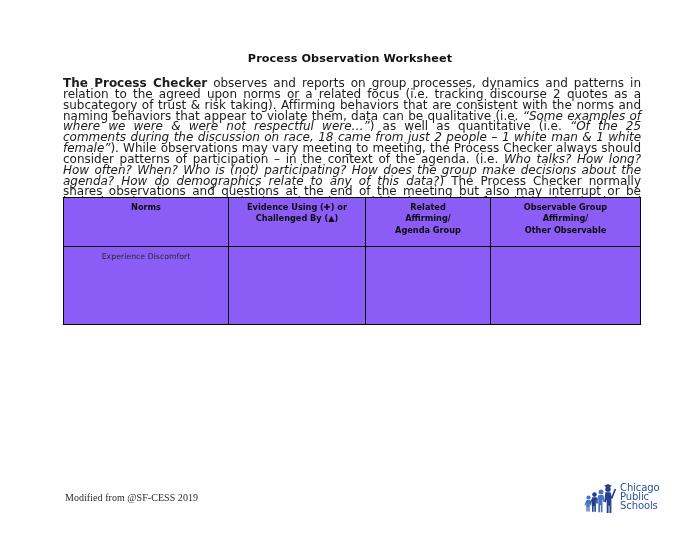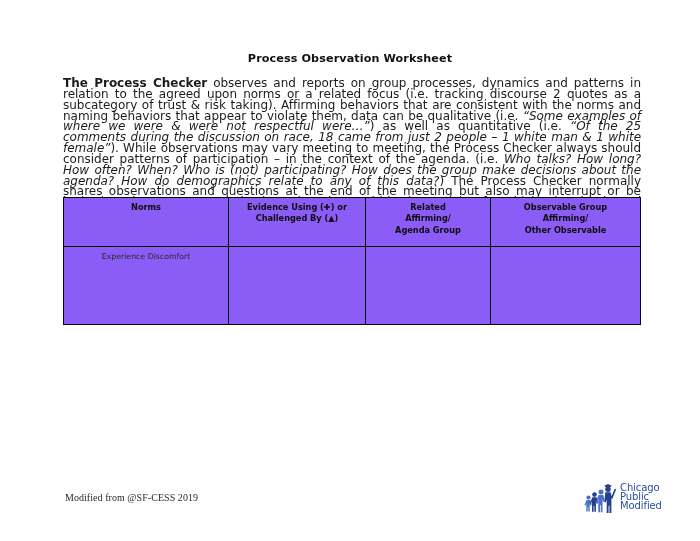--- a/index.html
+++ b/index.html
@@ -185,17 +185,17 @@
       <path d="M14.6 13.9 h4.8 l1.4 6.6 l-1.5 0.55 l-0.8 -3.3 v13.6 h-1.7 v-7 h-0.8 v7 h-1.7 v-13.6 l-0.8 3.3 l-1.5 -0.55 z" fill="#4a6fc4"></path>
 
       <circle cx="24" cy="8.2" r="2.7" fill="#23408f"></circle>
       <path d="M19.7 5.0 h8.6 l-4.3 -2.1 z" fill="#23408f"></path>
       <rect x="21.2" y="4.6" width="5.6" height="1.5" fill="#23408f"></rect>
       <path d="M21.3 11.3 h5.3 l1.0 4.0 l3.1 -7.6 l1.5 0.65 l-3.8 9.4 l-1.0 -0.25 v14.9 h-1.9 v-7.6 h-0.9 v7.6 h-1.9 v-14.4 l-0.85 3.4 l-1.55 -0.55 z" fill="#23408f"></path>
     </svg>
     <div class="logo-text">
       <span>Chicago</span>
       <span>Public</span>
-      <span>Modified</span>
+      <span>Schools</span>
     </div>
   </div>
 
 </div>
 
 </body></html>

